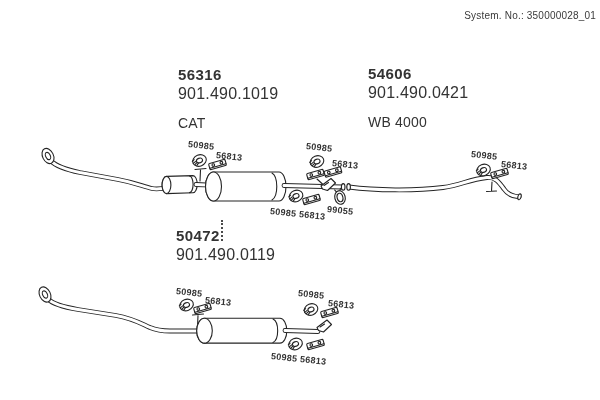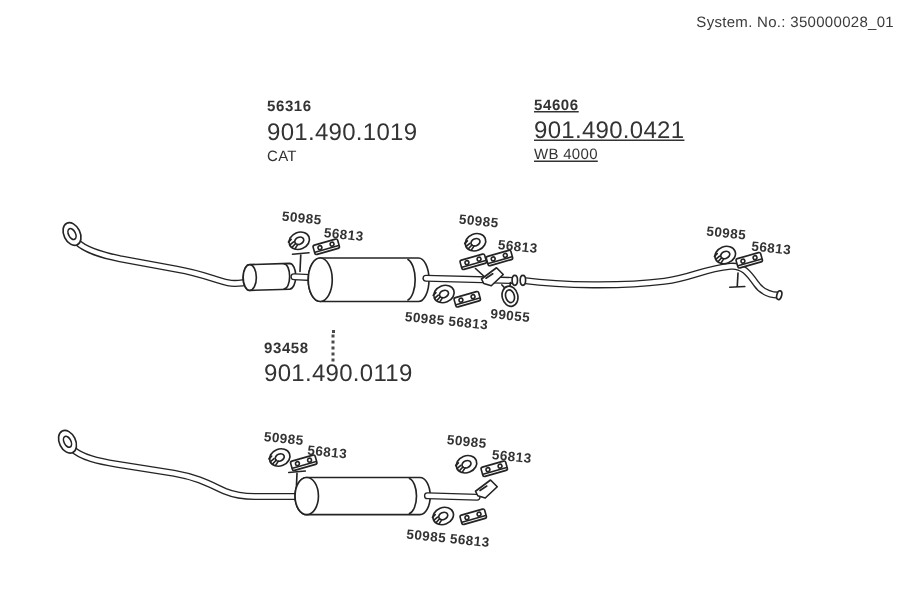--- a/index.html
+++ b/index.html
@@ -7,23 +7,23 @@
     position:relative; width:600px; height:400px; background:#ffffff;
     font-family:"Liberation Sans", sans-serif; overflow:hidden;
     margin:0 auto;
   }
   svg.lineart { position:absolute; left:0; top:0; }
   .sysno {
     position:absolute; top:10px; right:4px;
     font-size:10px; color:#3a3a3a; letter-spacing:0.2px; white-space:nowrap;
   }
   .asm { position:absolute; color:#333333; line-height:1.15; }
-  .asm .num  { font-size:10px; font-weight:bold; letter-spacing:0.4px; }
+  .asm .num  { font-size:15px; font-weight:bold; letter-spacing:0.4px; }
   .asm .ref  { font-size:16px; margin-top:2px; letter-spacing:0.2px; }
-  .asm .note { font-size:10px; margin-top:1px; letter-spacing:0.2px; }
+  .asm .note { font-size:14px; margin-top:11px; letter-spacing:0.2px; }
   .callout {
     position:absolute; font-size:9px; font-weight:bold; color:#333333;
     letter-spacing:0.3px; white-space:nowrap;
     transform:rotate(6deg); transform-origin:left center;
   }
   .dotline {
     position:absolute; left:221px; top:220px; height:21px; width:0;
     border-left:2px dotted #4a4a4a;
   }
 </style>
@@ -198,28 +198,28 @@
   </svg>
 
   <div class="sysno">System. No.: 350000028_01</div>
 
   <div class="asm" style="left:178px; top:66px;">
     <div class="num">56316</div>
     <div class="ref">901.490.1019</div>
     <div class="note">CAT</div>
   </div>
 
-  <div class="asm" style="left:356px; top:65px;text-decoration:underline;">
+  <div class="asm" style="left:368px; top:65px;">
     <div class="num">54606</div>
     <div class="ref">901.490.0421</div>
     <div class="note">WB 4000</div>
   </div>
 
   <div class="asm" style="left:176px; top:227px;">
-    <div class="num">93458</div>
+    <div class="num">50472</div>
     <div class="ref">901.490.0119</div>
   </div>
 
   <div class="dotline"></div>
 
   <span class="callout" style="left:188px; top:139px;">50985</span>
   <span class="callout" style="left:216px; top:150px;">56813</span>
   <span class="callout" style="left:306px; top:141px;">50985</span>
   <span class="callout" style="left:332px; top:158px;">56813</span>
   <span class="callout" style="left:270px; top:206px;">50985</span>

